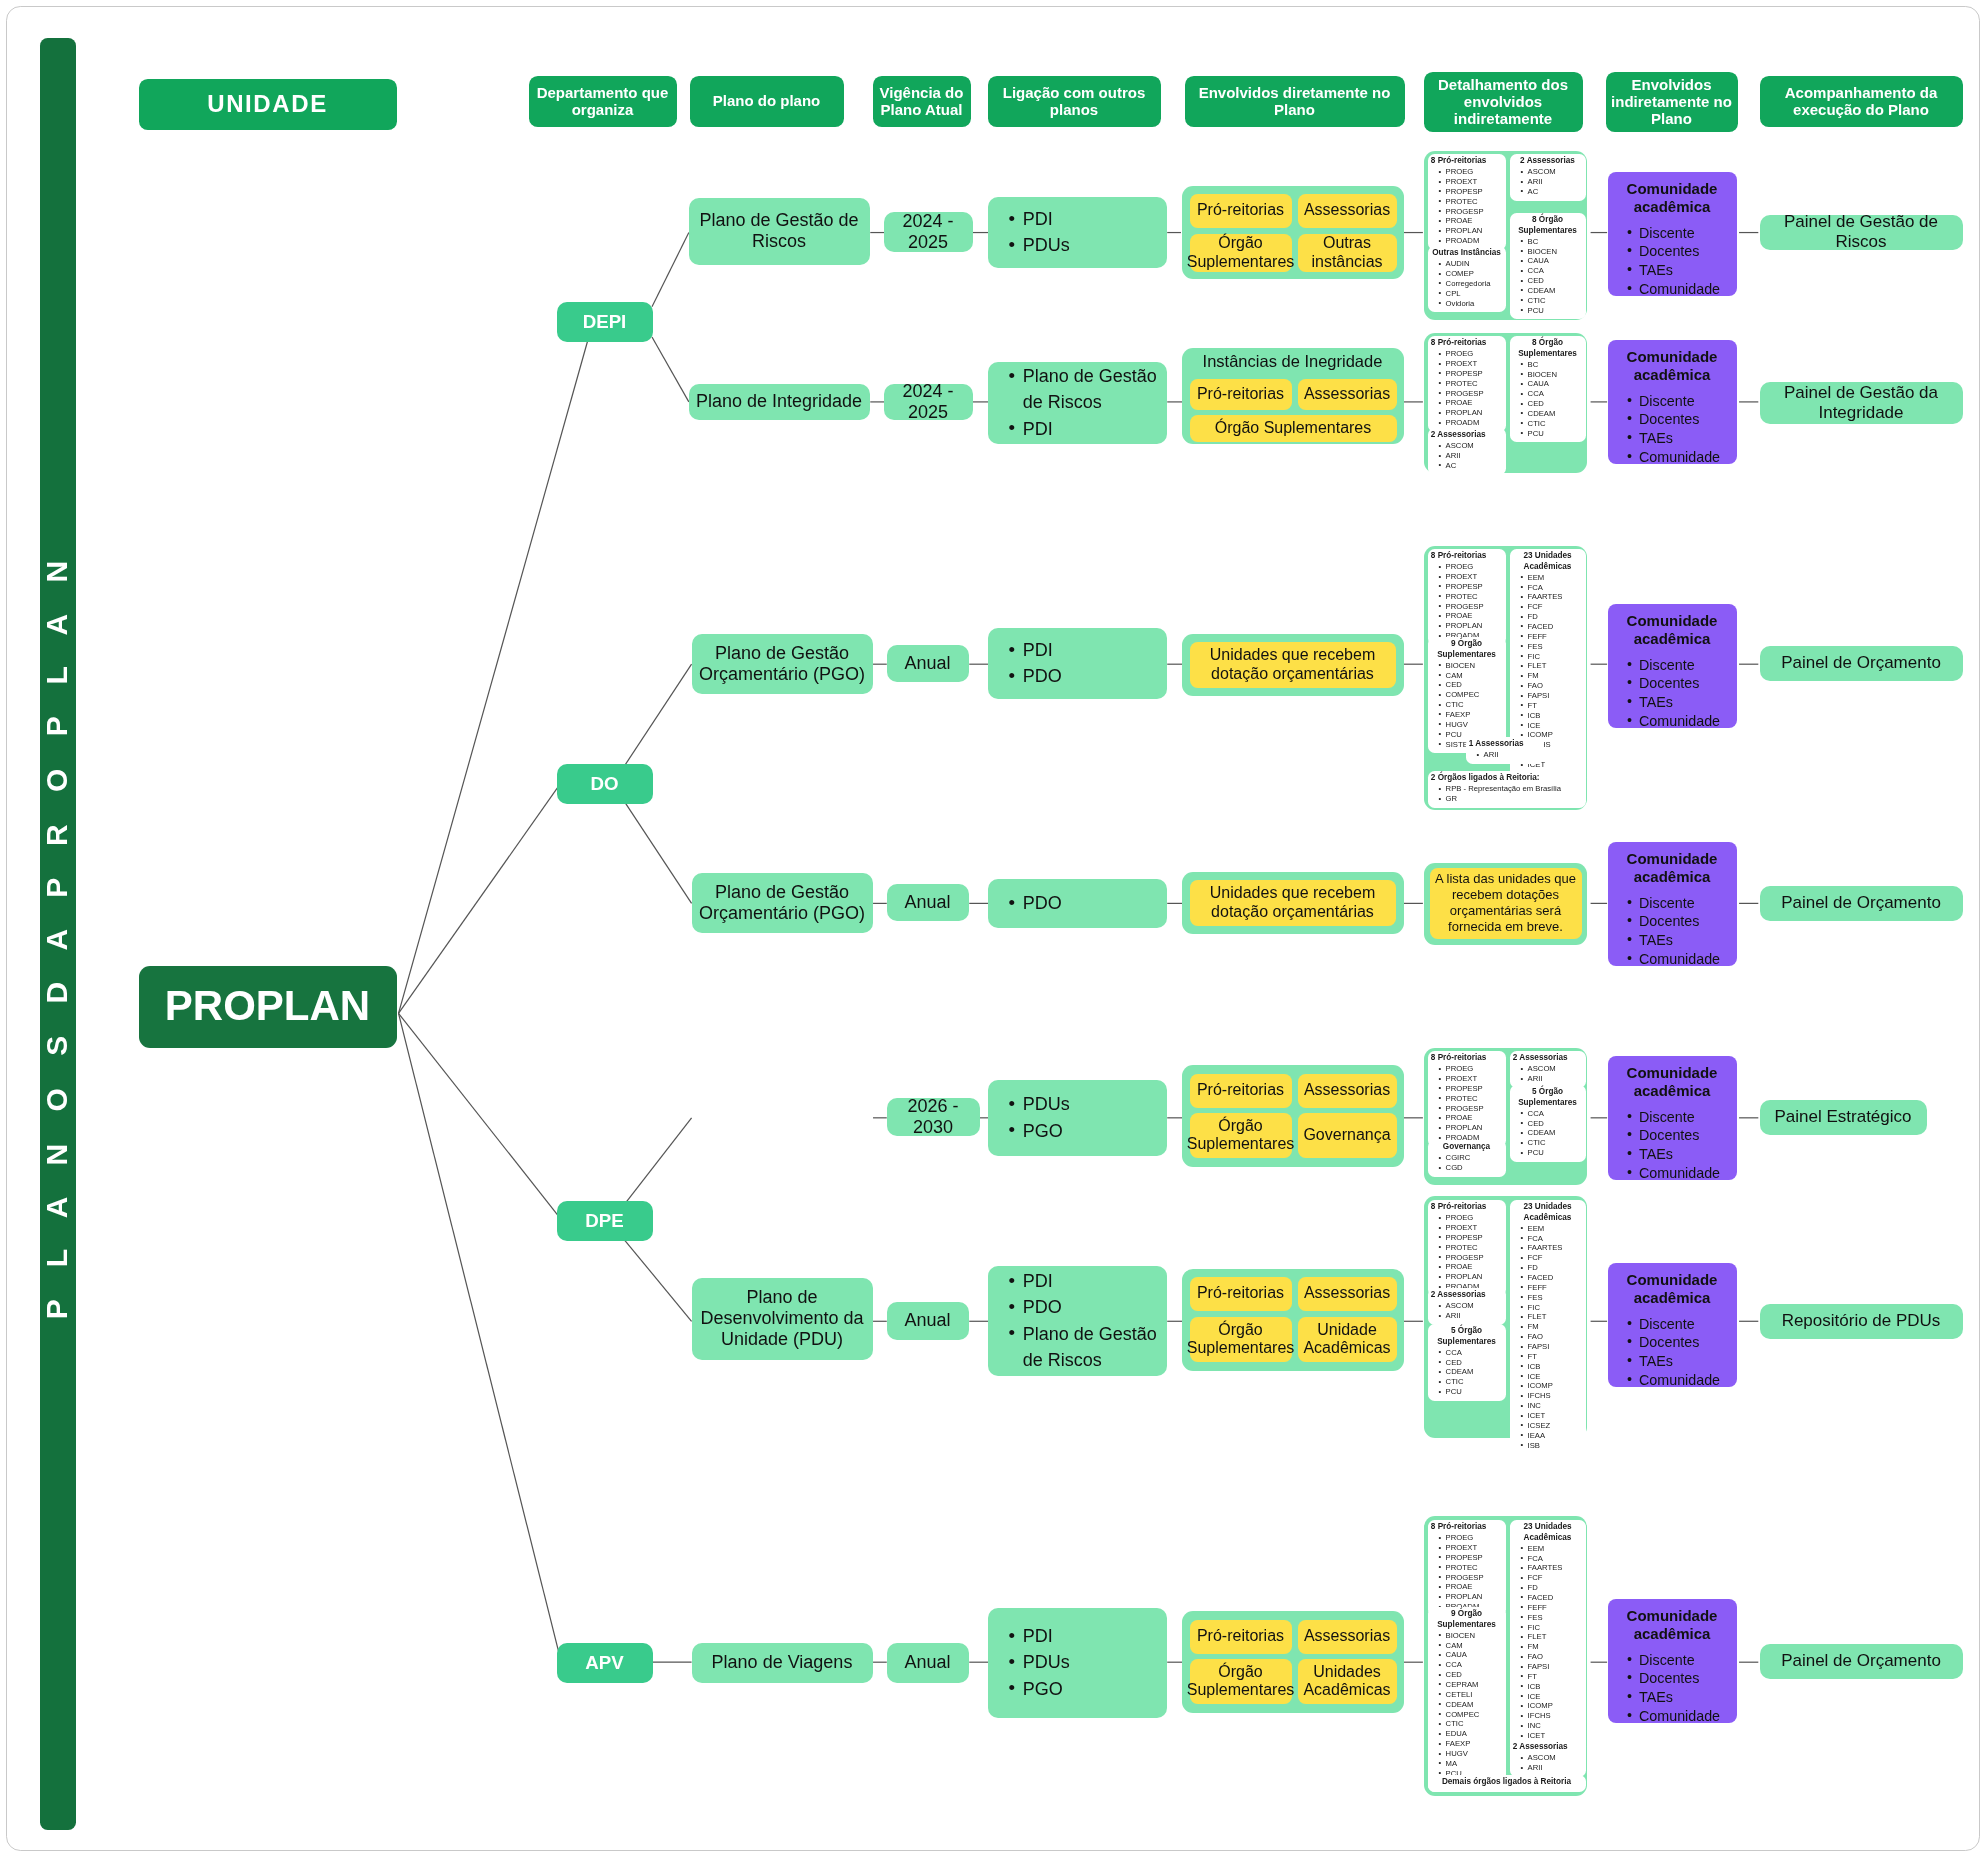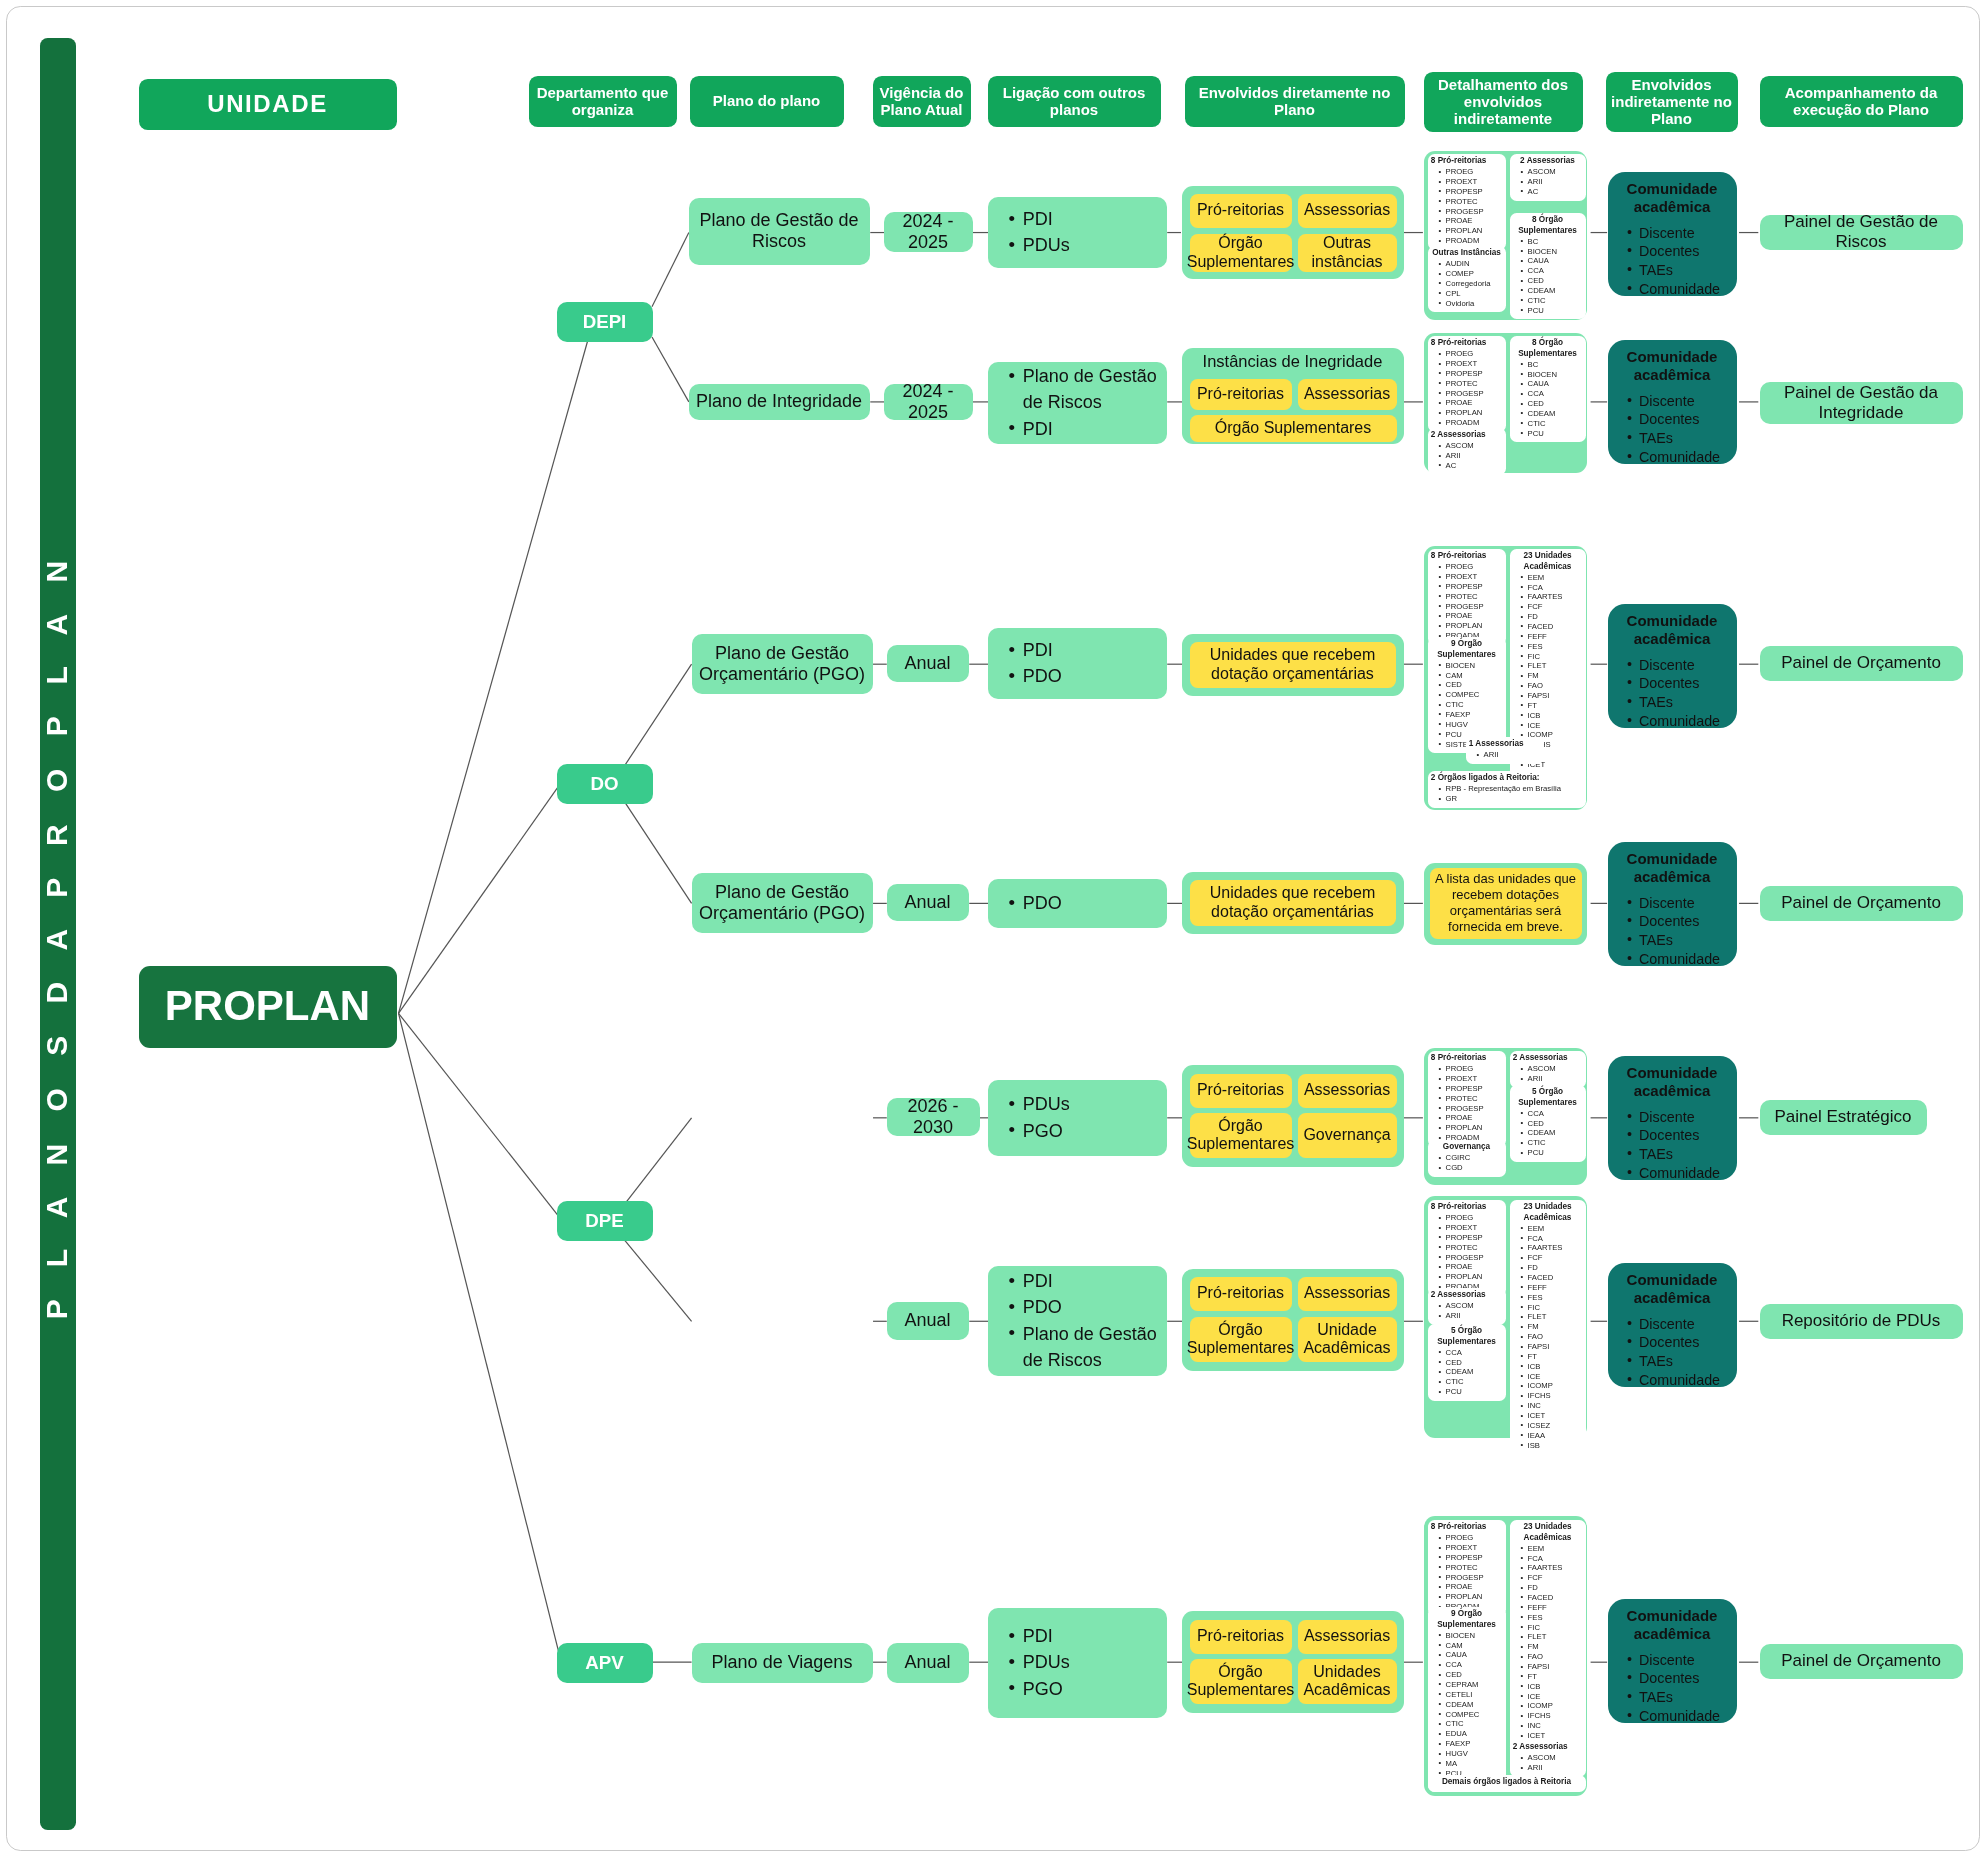--- a/index.html
+++ b/index.html
@@ -73,21 +73,21 @@
     padding:2.7px 3.3px 3.8px 3.3px; font-size:7.7px; line-height:1.28;
   }
   .det .t{ font-weight:bold; text-align:center; display:block; font-size:8.2px; margin-bottom:0.5px;}
   .det ul{ list-style:none; margin-left:7.7px; }
   .det li{ position:relative; padding-left:7.1px; white-space:nowrap; }
   .det li::before{ content:"•"; position:absolute; left:0; top:-0.5px; }
   .det.leftt .t{ text-align:left; }
 
   
   .comm{
-    position:absolute; background:#0f766e; border-radius:17px;
+    position:absolute; background:#8b5cf6; border-radius:8px;
     padding:8.8px 5.5px; font-size:14.3px; color:#111;
   }
   .comm .ct{ font-weight:bold; text-align:center; display:block; font-size:15px; line-height:1.15; margin-bottom:8.8px;}
   .comm ul{ list-style:none; margin-left:13px; }
   .comm li{ position:relative; padding-left:13px; line-height:1.32; }
   .comm li::before{ content:"•"; position:absolute; left:1.1px; top:-1.1px; }
   svg.edges{ position:absolute; left:0; top:0; width:1985px; height:1856px; pointer-events:none; }
 </style>
 </head>
 <body>
@@ -493,20 +493,21 @@
     <span class="ct">Comunidade acadêmica</span>
     <ul>
         <li>Discente</li>
         <li>Docentes</li>
         <li>TAEs</li>
         <li>Comunidade</li>
       </ul>
   </div>
   <div class="node light light-sm" style="left:1753px; top:1093px; width:167px; height:35px;">Painel Estratégico</div>
 
+  <div class="node light" style="left:685px; top:1271px; width:181px; height:82px;">Plano de Desenvolvimento da Unidade (PDU)</div>
   <div class="node light" style="left:880px; top:1295px; width:82px; height:38px;">Anual</div>
   <div class="node light bul" style="left:981px; top:1259px; width:179px; height:110px;">
     <ul>
         <li>PDI</li>
         <li>PDO</li>
         <li>Plano de Gestão de Riscos</li>
       </ul>
   </div>
   <div class="group" style="left:1175px; top:1262px; width:222px; height:102px;"></div>
   <div class="node white" style="left:1183px; top:1270px; width:102px; height:34px;">Pró-reitorias</div>

